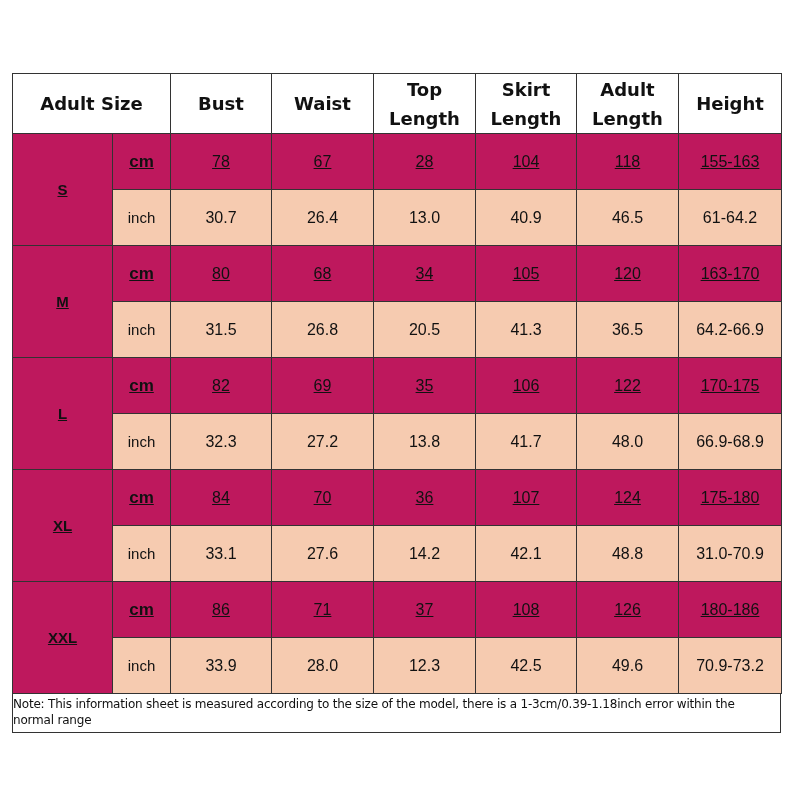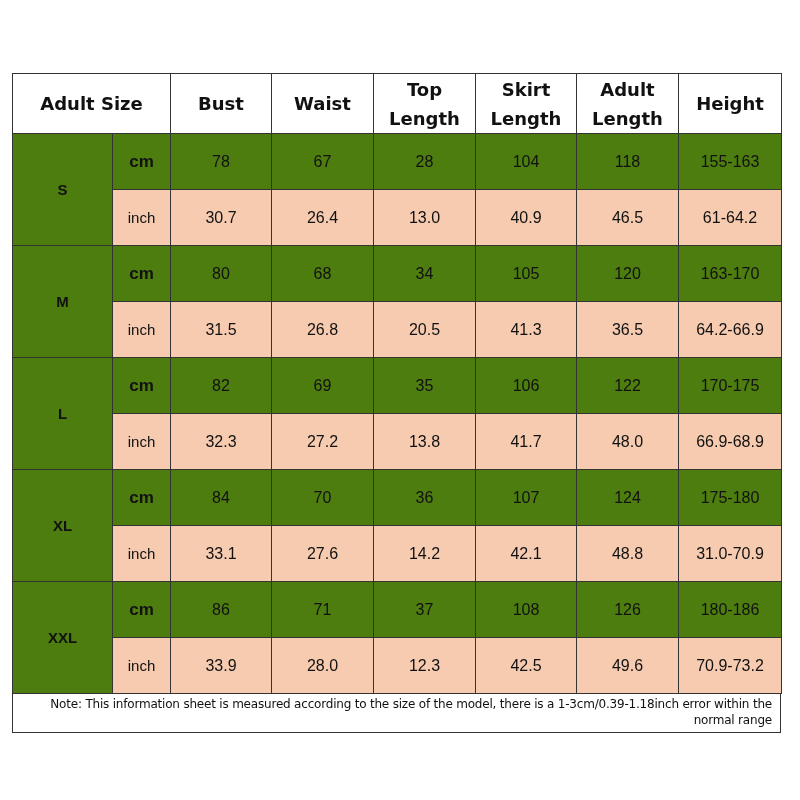--- a/index.html
+++ b/index.html
@@ -6,22 +6,22 @@
   body { width: 800px; height: 800px; position: relative; font-family: "Liberation Sans", sans-serif; color: #111; }
   .sheet { position: absolute; left: 12px; top: 73px; width: 769px; }
   table { border-collapse: collapse; width: 769px; table-layout: fixed; }
   td, th { border: 1px solid #333; text-align: center; vertical-align: middle; padding: 0; }
   th { font-family: "DejaVu Sans", sans-serif; font-weight: bold; font-size: 18px; height: 59px; line-height: 29px; }
   td { font-size: 16px; height: 55px; }
   .size-label { font-weight: bold; font-size: 15px; background: #fff; }
   .unit-cm { font-weight: bold; font-size: 17px; }
   .unit-inch { font-size: 15px; margin-left: 24px; }
   tr.inch td.val, tr.inch td.unit-inch { background: #f6cbb0; }
-  tr.cm td { background: #4d7c0f; }
-  .note { border: 1px solid #333; border-top: none; font-size: 12px; line-height: 16px; text-align: right; padding: 2px 8px 4px 0; font-family: "DejaVu Sans", sans-serif; letter-spacing: -0.2px; }
+  tr.cm td { background: #be185d; text-decoration: underline; }
+  .note { border: 1px solid #333; border-top: none; font-size: 12px; line-height: 16px; text-align: left; padding: 2px 8px 4px 0; font-family: "DejaVu Sans", sans-serif; letter-spacing: -0.2px; }
 </style>
 </head>
 <body>
 
 <div class="sheet">
   <table>
     <colgroup>
       <col style="width:100px">
         <col style="width:58px">
         <col style="width:101px">

